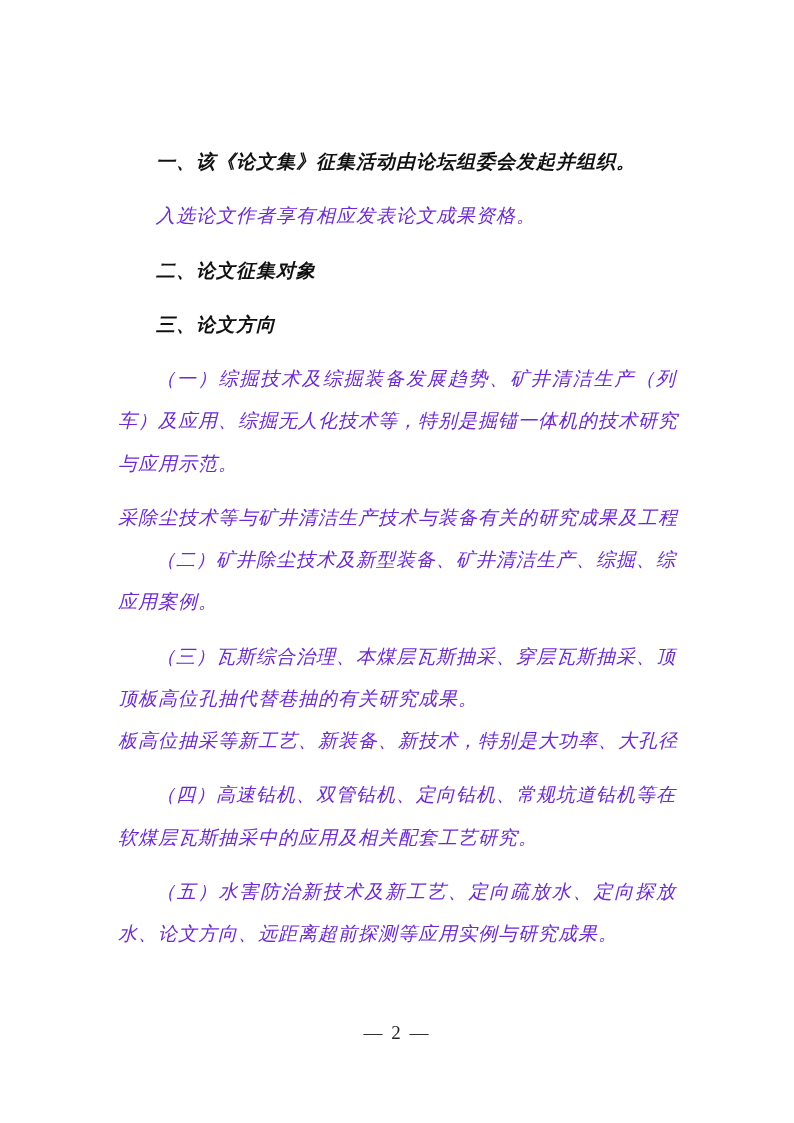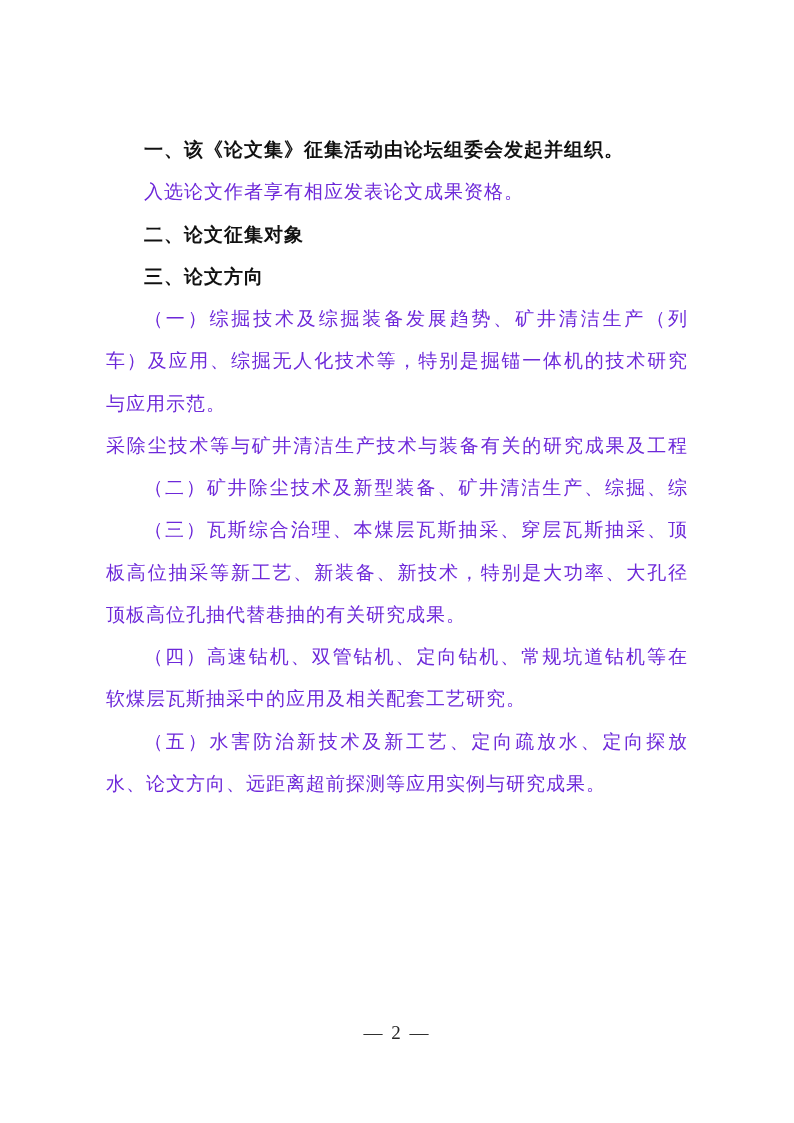--- a/index.html
+++ b/index.html
@@ -15,22 +15,23 @@
     overflow: hidden;
     font-family: "Liberation Serif", serif;
   }
   .doc-body {
     position: absolute;
     left: 106px;
     top: 129px;
     width: 582px;
   }
   .para {
-    margin: 0;
+    margin: 12px;
     padding: 0;
+    font-style: italic;
   }
   .line {
     font-size: 19px;
     line-height: 42.25px;
     color: #6d28d9;
     letter-spacing: 1px;
     text-align: justify;
     text-align-last: justify;
     text-justify: inter-character;
     white-space: nowrap;
@@ -79,25 +80,26 @@
         <div class="line first last">三、论文方向</div>
       </div>
       <div class="para body">
         <div class="line first">（一）综掘技术及综掘装备发展趋势、矿井清洁生产（列</div>
         <div class="line">车）及应用、综掘无人化技术等，特别是掘锚一体机的技术研究</div>
         <div class="line last">与应用示范。</div>
       </div>
       <div class="para body">
         <div class="line">采除尘技术等与矿井清洁生产技术与装备有关的研究成果及工程</div>
         <div class="line first">（二）矿井除尘技术及新型装备、矿井清洁生产、综掘、综</div>
+        <div class="line last">应用案例。</div>
       </div>
       <div class="para body">
         <div class="line first">（三）瓦斯综合治理、本煤层瓦斯抽采、穿层瓦斯抽采、顶</div>
+        <div class="line last">顶板高位孔抽代替巷抽的有关研究成果。</div>
         <div class="line">板高位抽采等新工艺、新装备、新技术，特别是大功率、大孔径</div>
-        <div class="line last">顶板高位孔抽代替巷抽的有关研究成果。</div>
       </div>
       <div class="para body">
         <div class="line first">（四）高速钻机、双管钻机、定向钻机、常规坑道钻机等在</div>
         <div class="line last">软煤层瓦斯抽采中的应用及相关配套工艺研究。</div>
       </div>
       <div class="para body">
         <div class="line first">（五）水害防治新技术及新工艺、定向疏放水、定向探放</div>
         <div class="line last">水、论文方向、远距离超前探测等应用实例与研究成果。</div>
       </div>
     </div>

